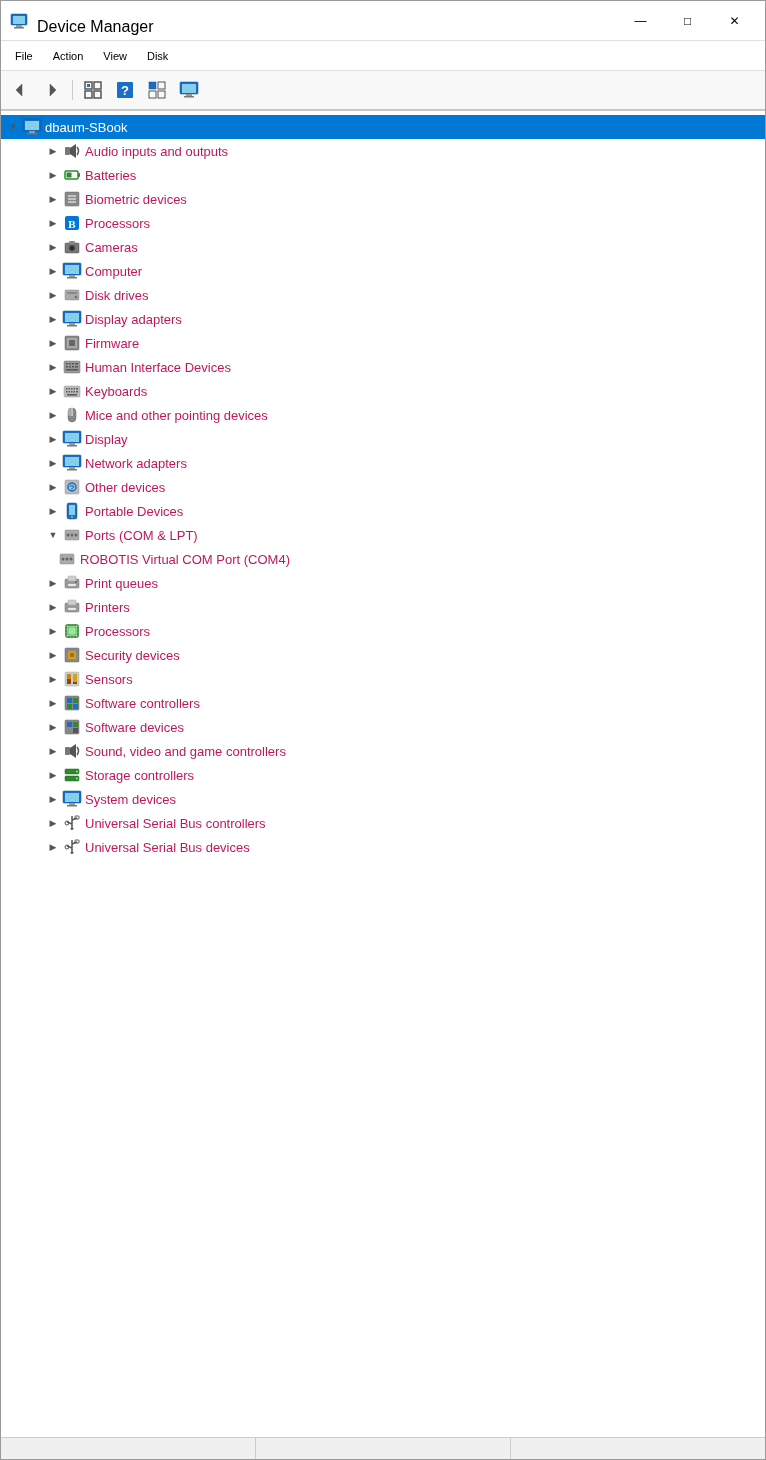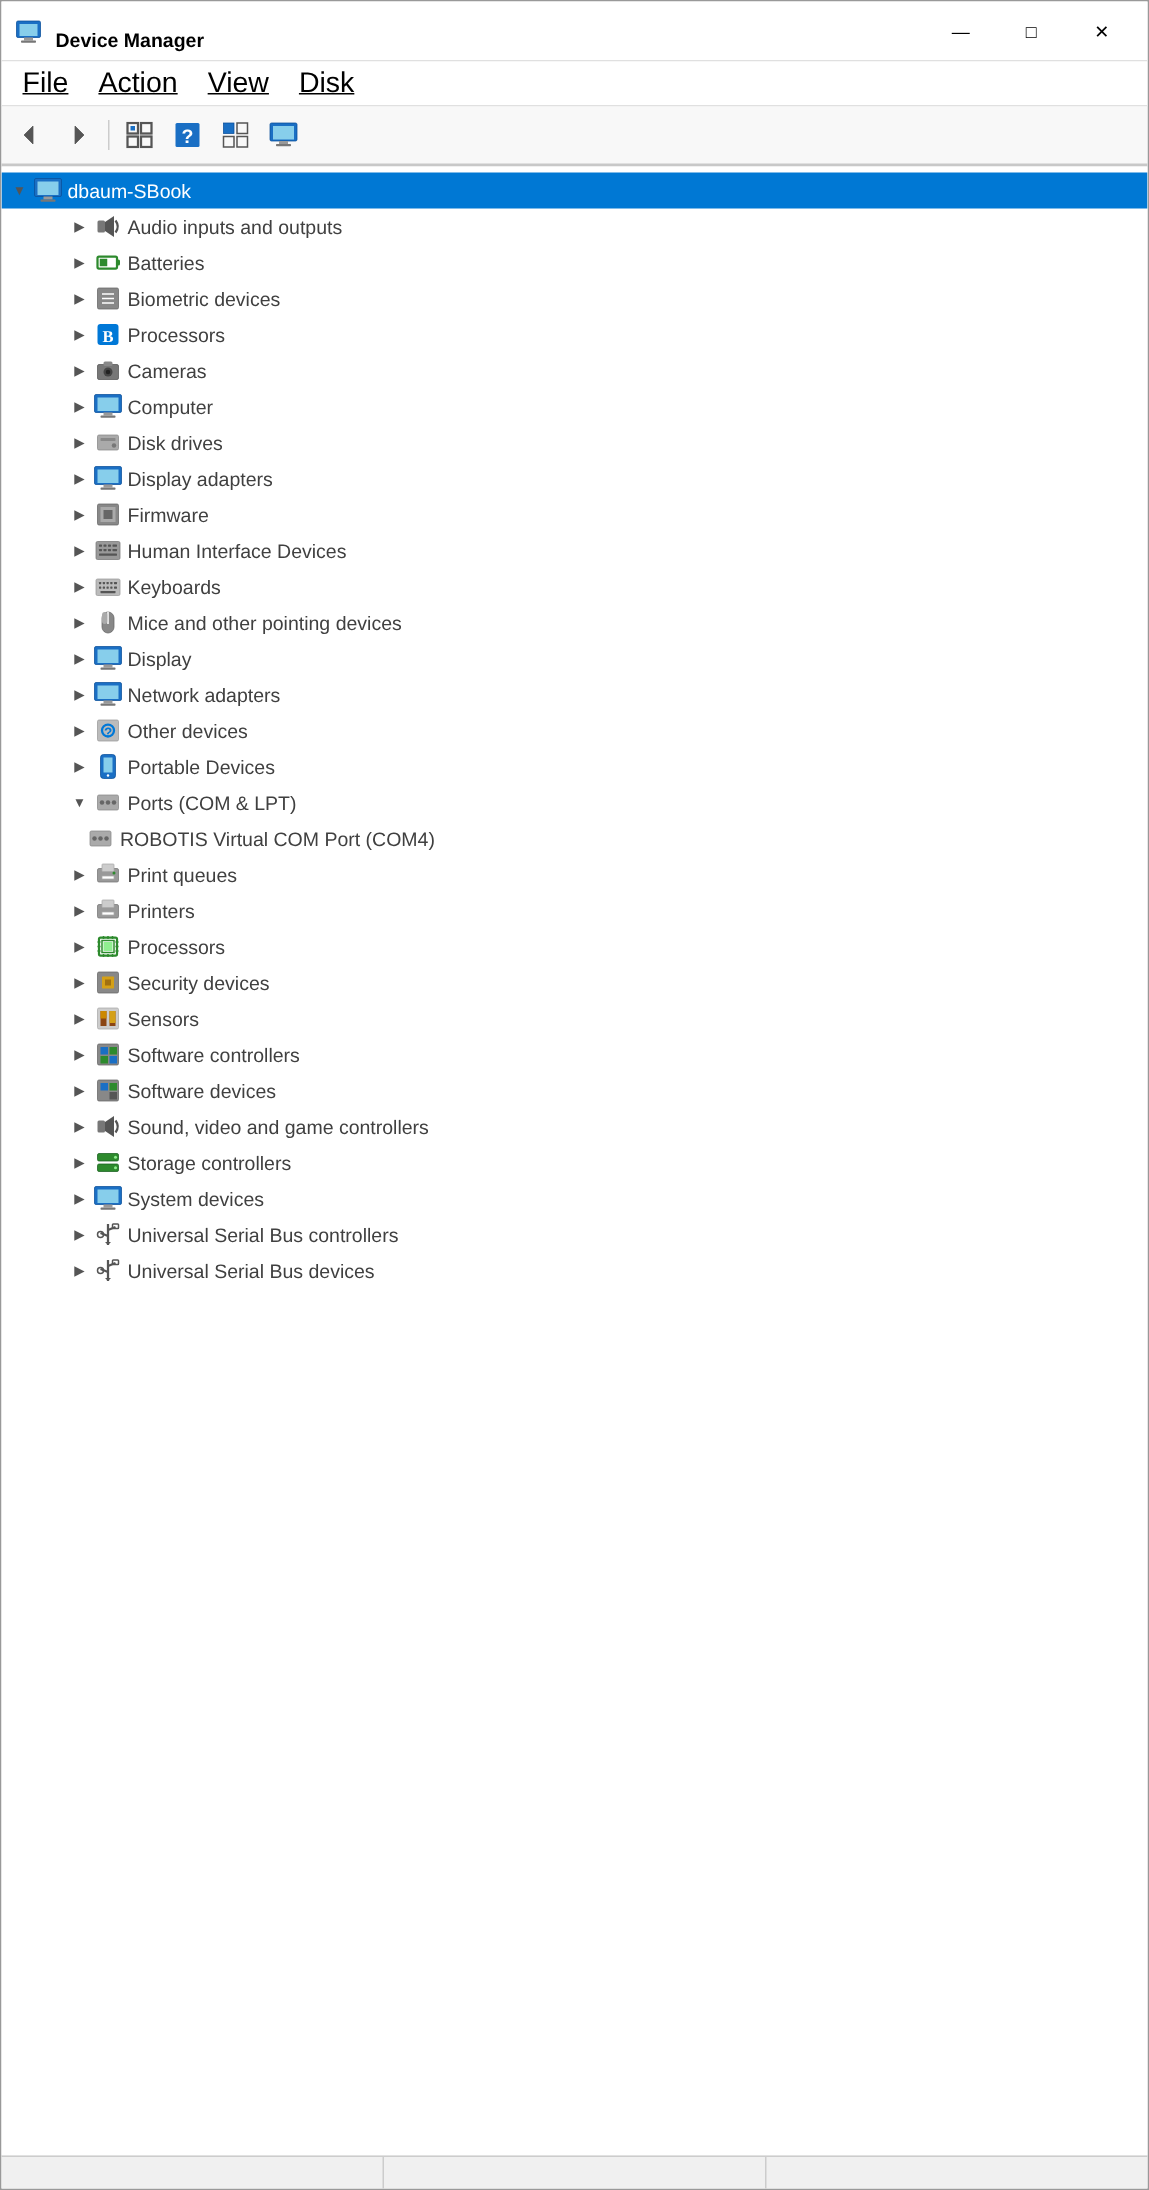--- a/index.html
+++ b/index.html
@@ -32,22 +32,22 @@
       width: 20px;
       height: 20px;
       margin-right: 8px;
       display: flex;
       align-items: center;
       justify-content: center;
       font-size: 16px;
     }
     .title-bar-title {
       flex: 1;
-      font-size: 13px;
-      font-weight: bold;
+      font-size: 16px;
+      font-weight: normal;
       color: #000;
       margin-top: 12px;
     }
     .title-bar-controls {
       display: flex;
       gap: 2px;
     }
     .title-btn {
       width: 45px;
       height: 30px;
@@ -65,22 +65,21 @@
       display: flex;
       align-items: center;
       padding: 0 4px;
       border-bottom: 1px solid #e0e0e0;
       flex-shrink: 0;
       background: #fff;
     }
     .menu-item {
       padding: 4px 10px;
       cursor: pointer;
-      font-size: 19px;
-      text-decoration: underline;
+      font-size: 11px;
     }
     .toolbar {
       height: 40px;
       display: flex;
       align-items: center;
       padding: 2px 4px;
       border-bottom: 2px solid #c8c8c8;
       flex-shrink: 0;
       background: #f8f8f8;
       gap: 2px;
@@ -135,21 +134,21 @@
       width: 22px;
       height: 18px;
       display: flex;
       align-items: center;
       justify-content: center;
       flex-shrink: 0;
       font-size: 14px;
     }
     .item-label {
       font-size: 13px;
-      color: #404040;
+      color: #be185d;
       padding-left: 2px;
     }
     .indent1 { padding-left: 20px; }
     .status-bar {
       height: 22px;
       border-top: 1px solid #ccc;
       display: flex;
       flex-shrink: 0;
       background: #f0f0f0;
     }

